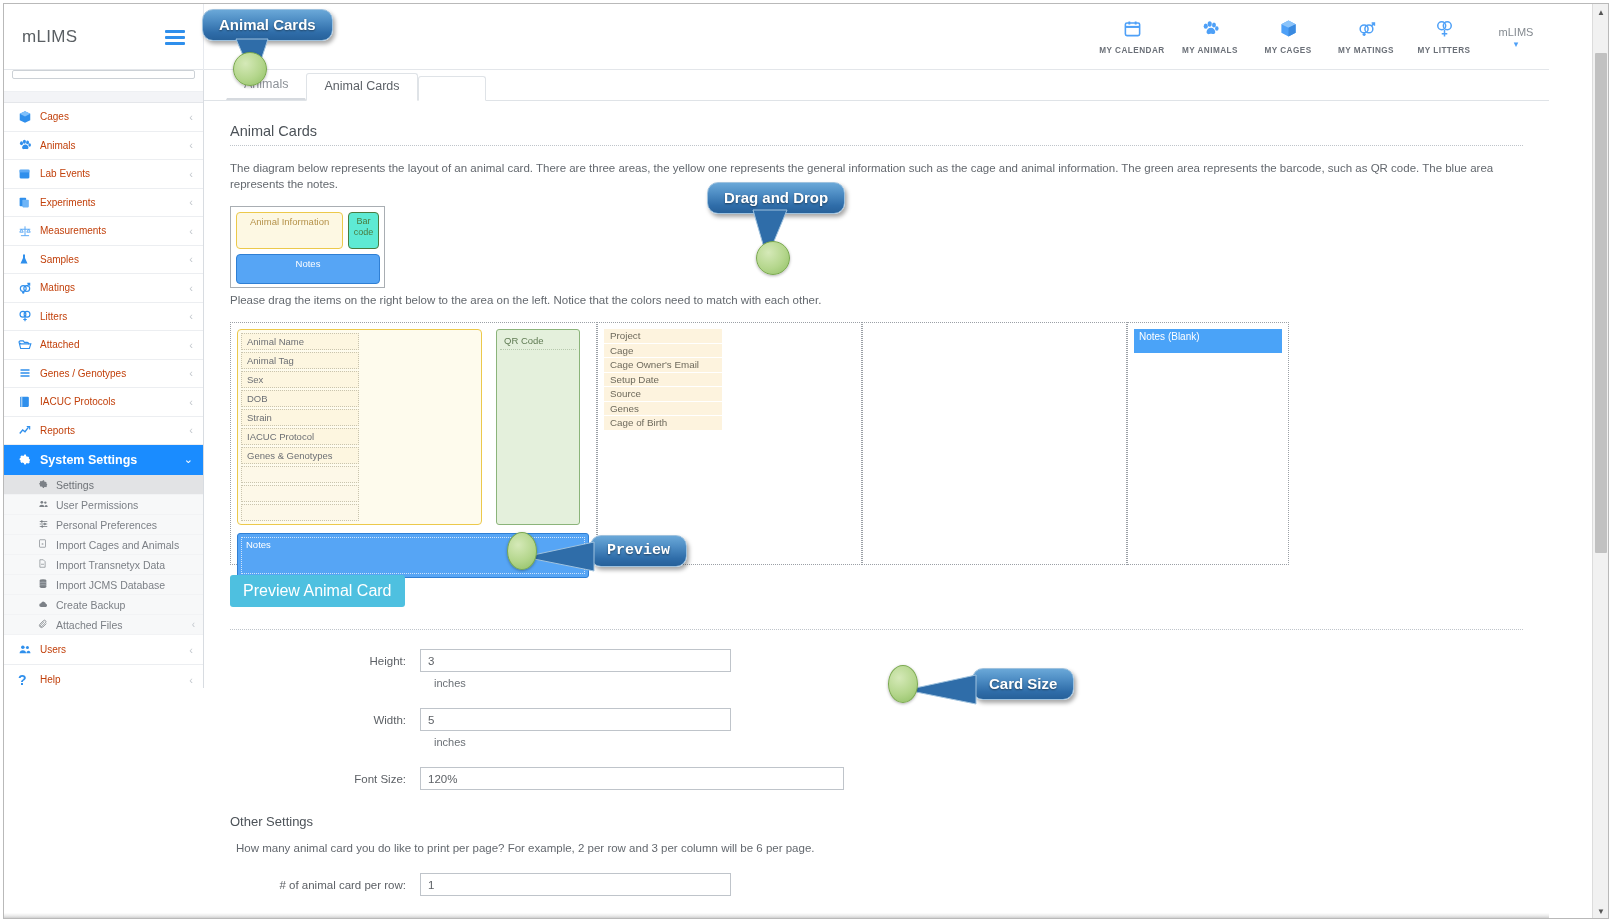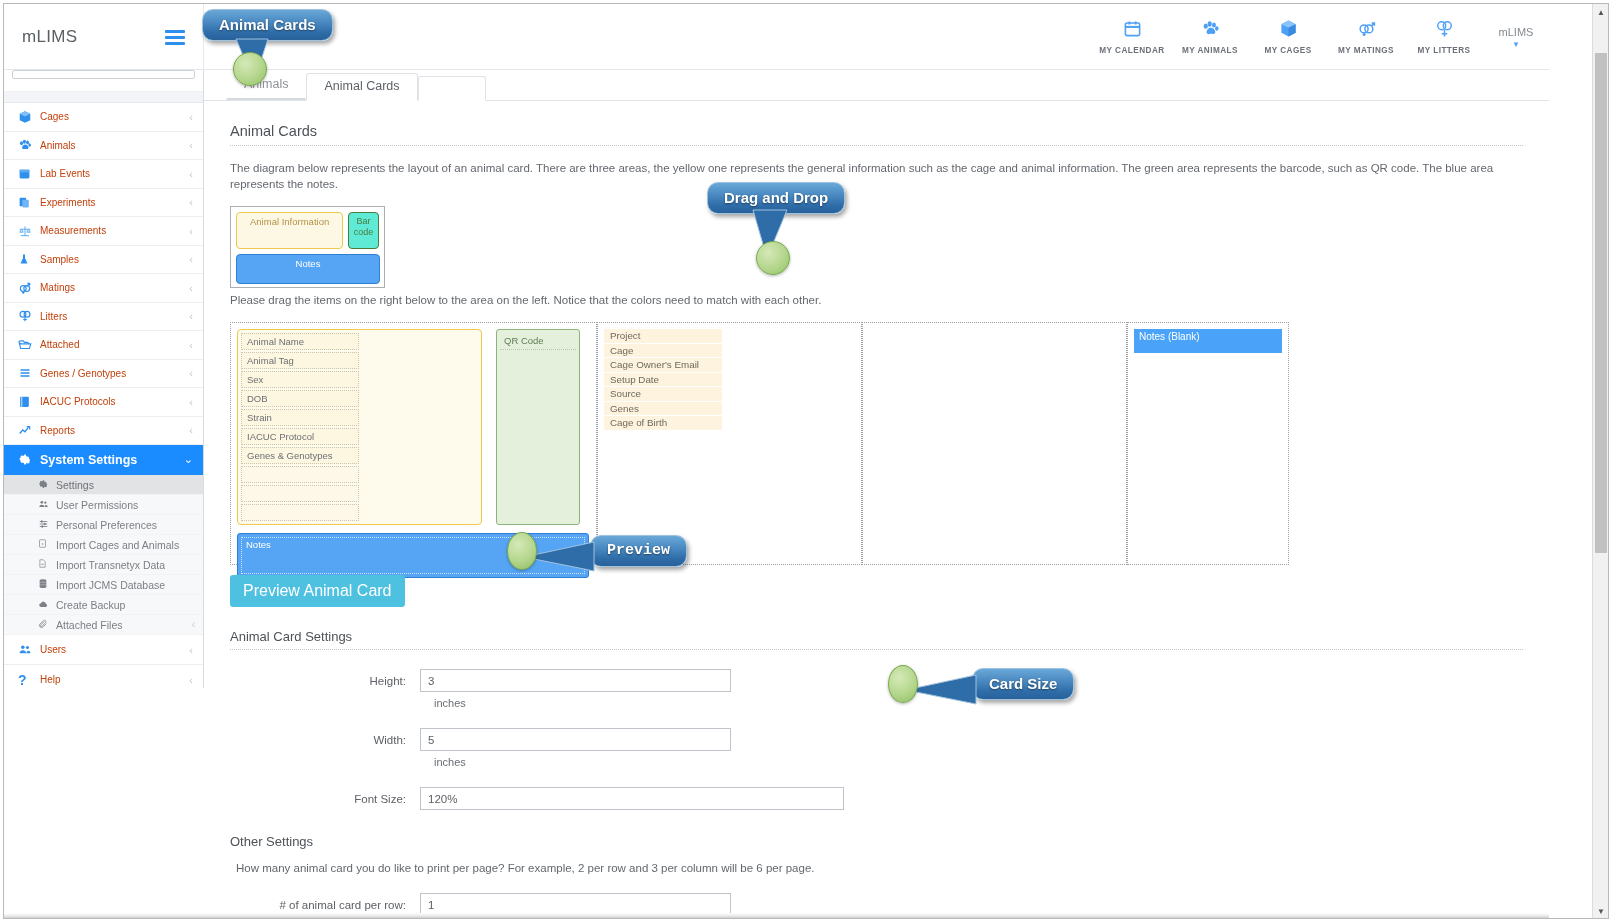--- a/index.html
+++ b/index.html
@@ -728,21 +728,20 @@
         <div class="dz dz-notes">
           <div class="notes-blank">Notes (Blank)</div>
         </div>
       </div>
 
       <div class="preview-row">
         <button class="btn-preview">Preview Animal Card</button>
       </div>
 
       <div class="subsection">
-        <div class="sub-title">Animal Card Settings</div>
         <div class="dotted-rule"></div>
 
         <div class="form-row">
           <div class="form-label">Height:</div>
           <input class="form-input input-w1" value="3" style="">
         </div>
         <div class="units">inches</div>
 
         <div class="form-row">
           <div class="form-label">Width:</div>

